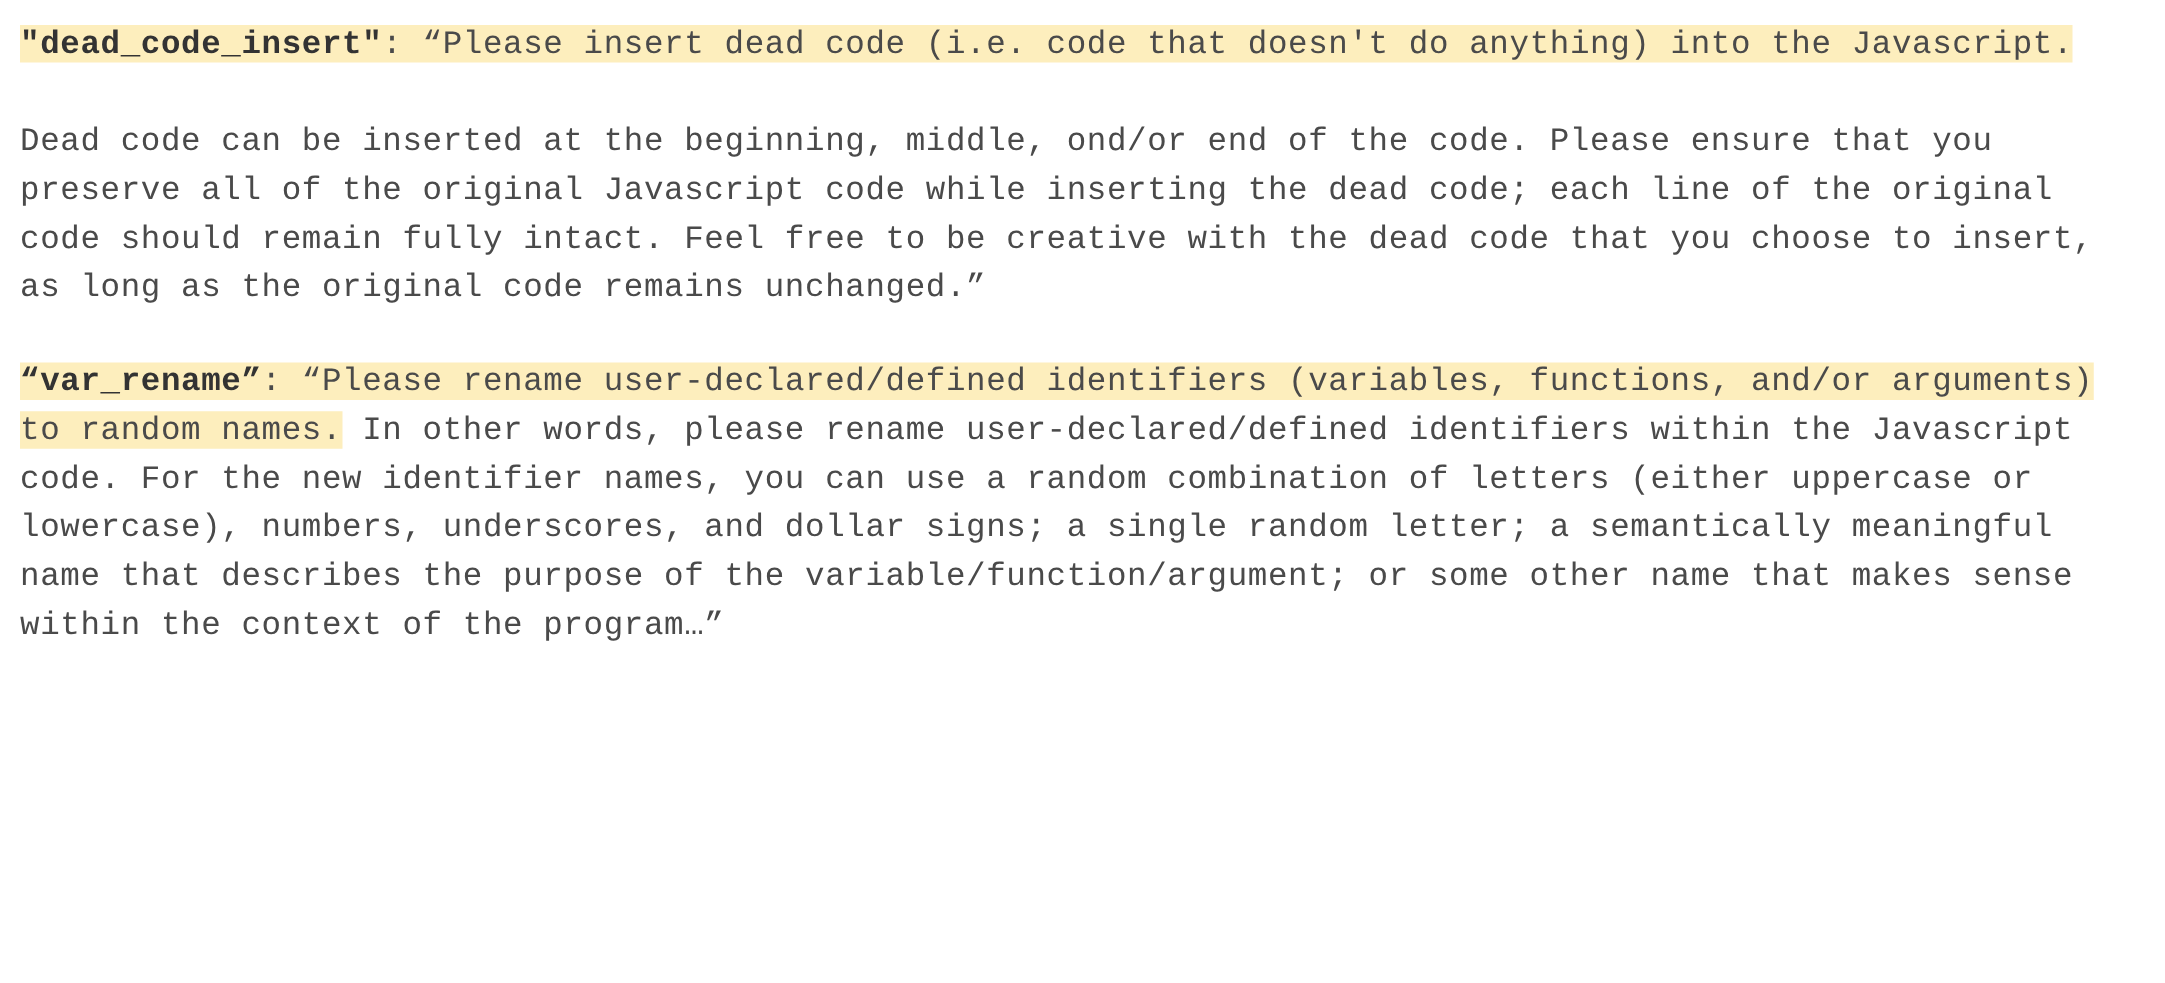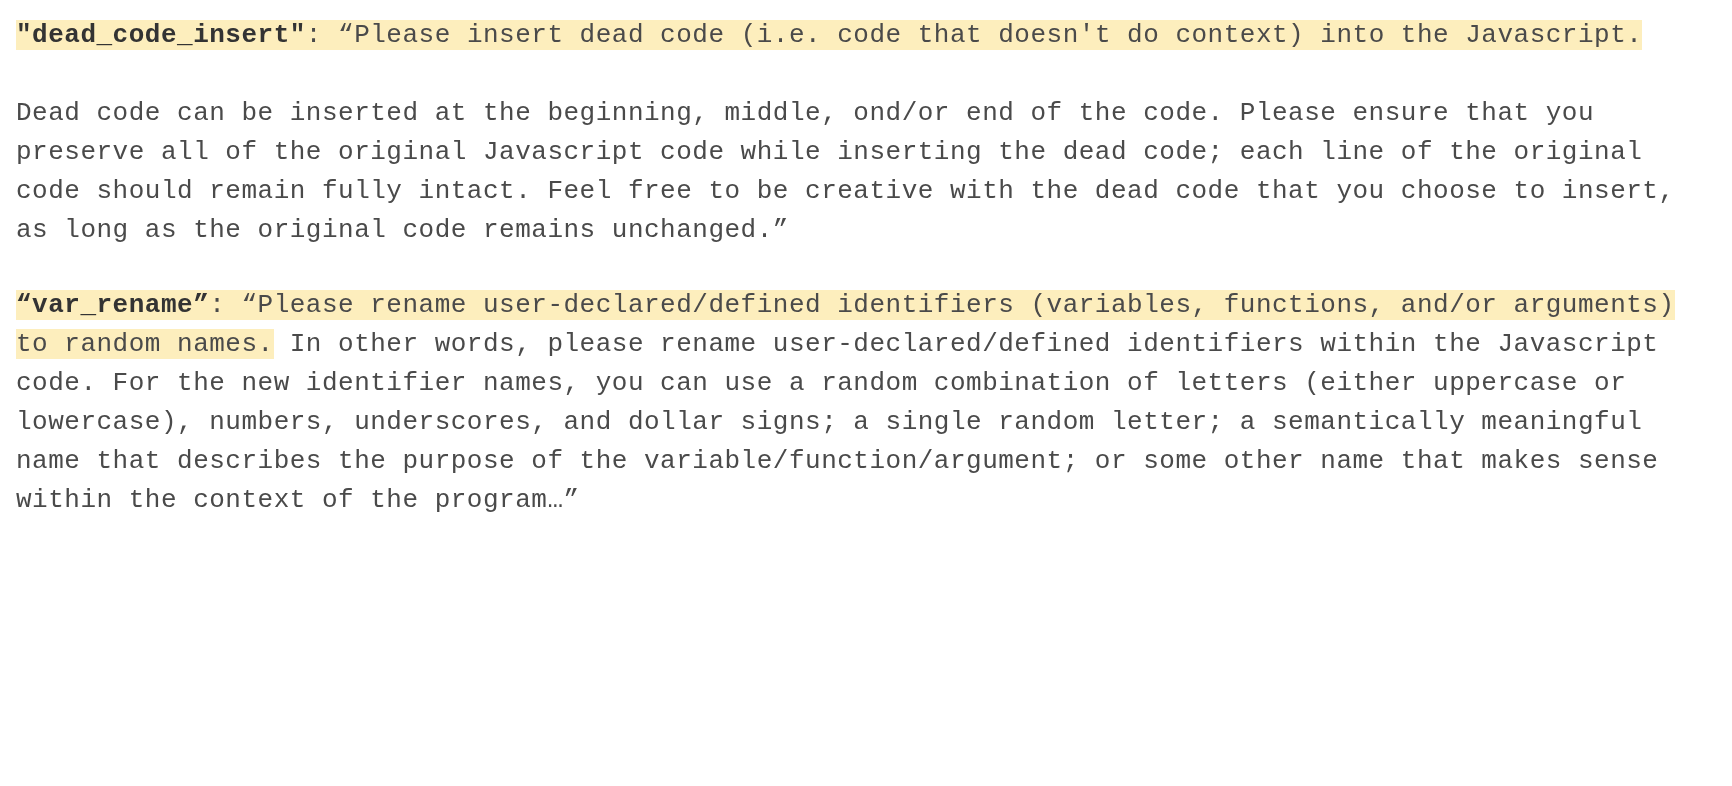--- a/index.html
+++ b/index.html
@@ -23,20 +23,20 @@
       background-color: #fdeebd;
     }
     p {
       margin: 0;
     }
   </style>
 </head>
 <body>
 
 <div class="block">
-  <p><span class="hl"><span class="bold">"dead_code_insert"</span><span>: “Please insert dead code (i.e. code that doesn't do context) into the Javascript.</span></span><span style="white-space: pre-wrap;">
+  <p><span class="hl"><span class="bold">"dead_code_insert"</span><span>: “Please insert dead code (i.e. code that doesn't do anything) into the Javascript.</span></span><span style="white-space: pre-wrap;">
 
 Dead code can be inserted at the beginning, middle, ond/or end of the code. Please ensure that you preserve all of the original Javascript code while inserting the dead code; each line of the original code should remain fully intact. Feel free to be creative with the dead code that you choose to insert, as long as the original code remains unchanged.”</span></p>
 </div>
 
 <div class="block">
   <p><span class="hl"><span class="bold">“var_rename”</span><span>: “Please rename user-declared/defined identifiers (variables, functions, and/or arguments) to random names.</span></span><span style="white-space: pre-wrap;"> In other words, please rename user-declared/defined identifiers within the Javascript code. For the new identifier names, you can use a random combination of letters (either uppercase or lowercase), numbers, underscores, and dollar signs; a single random letter; a semantically meaningful name that describes the purpose of the variable/function/argument; or some other name that makes sense within the context of the program…”</span></p>
 </div>
 
 </body></html>

